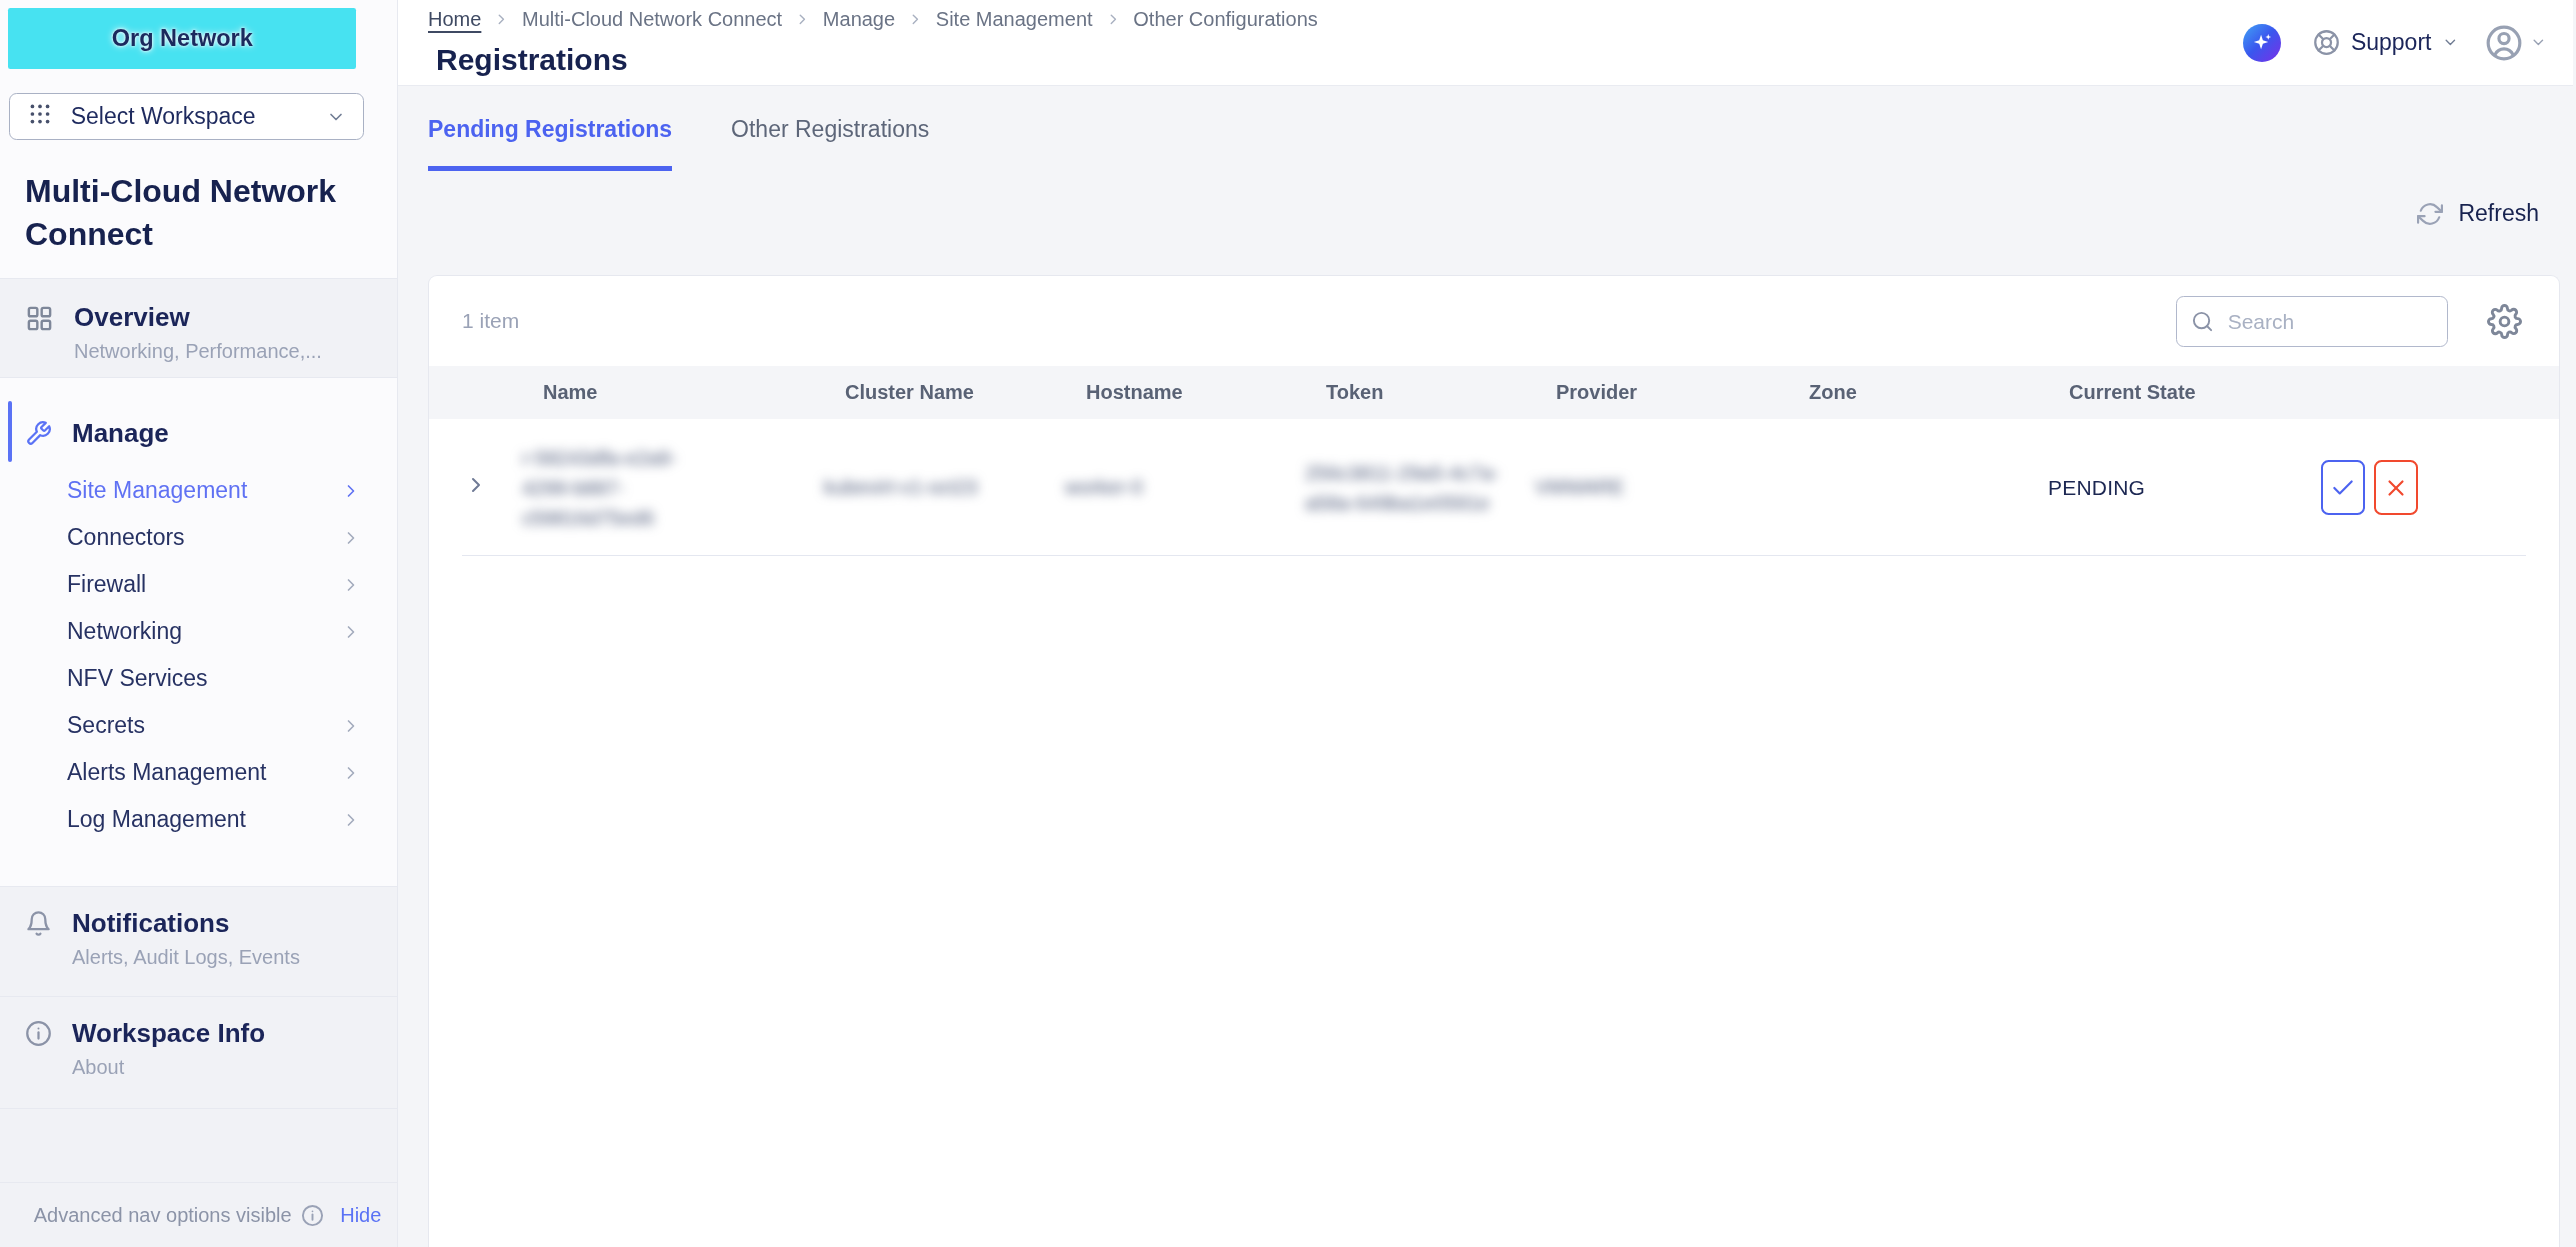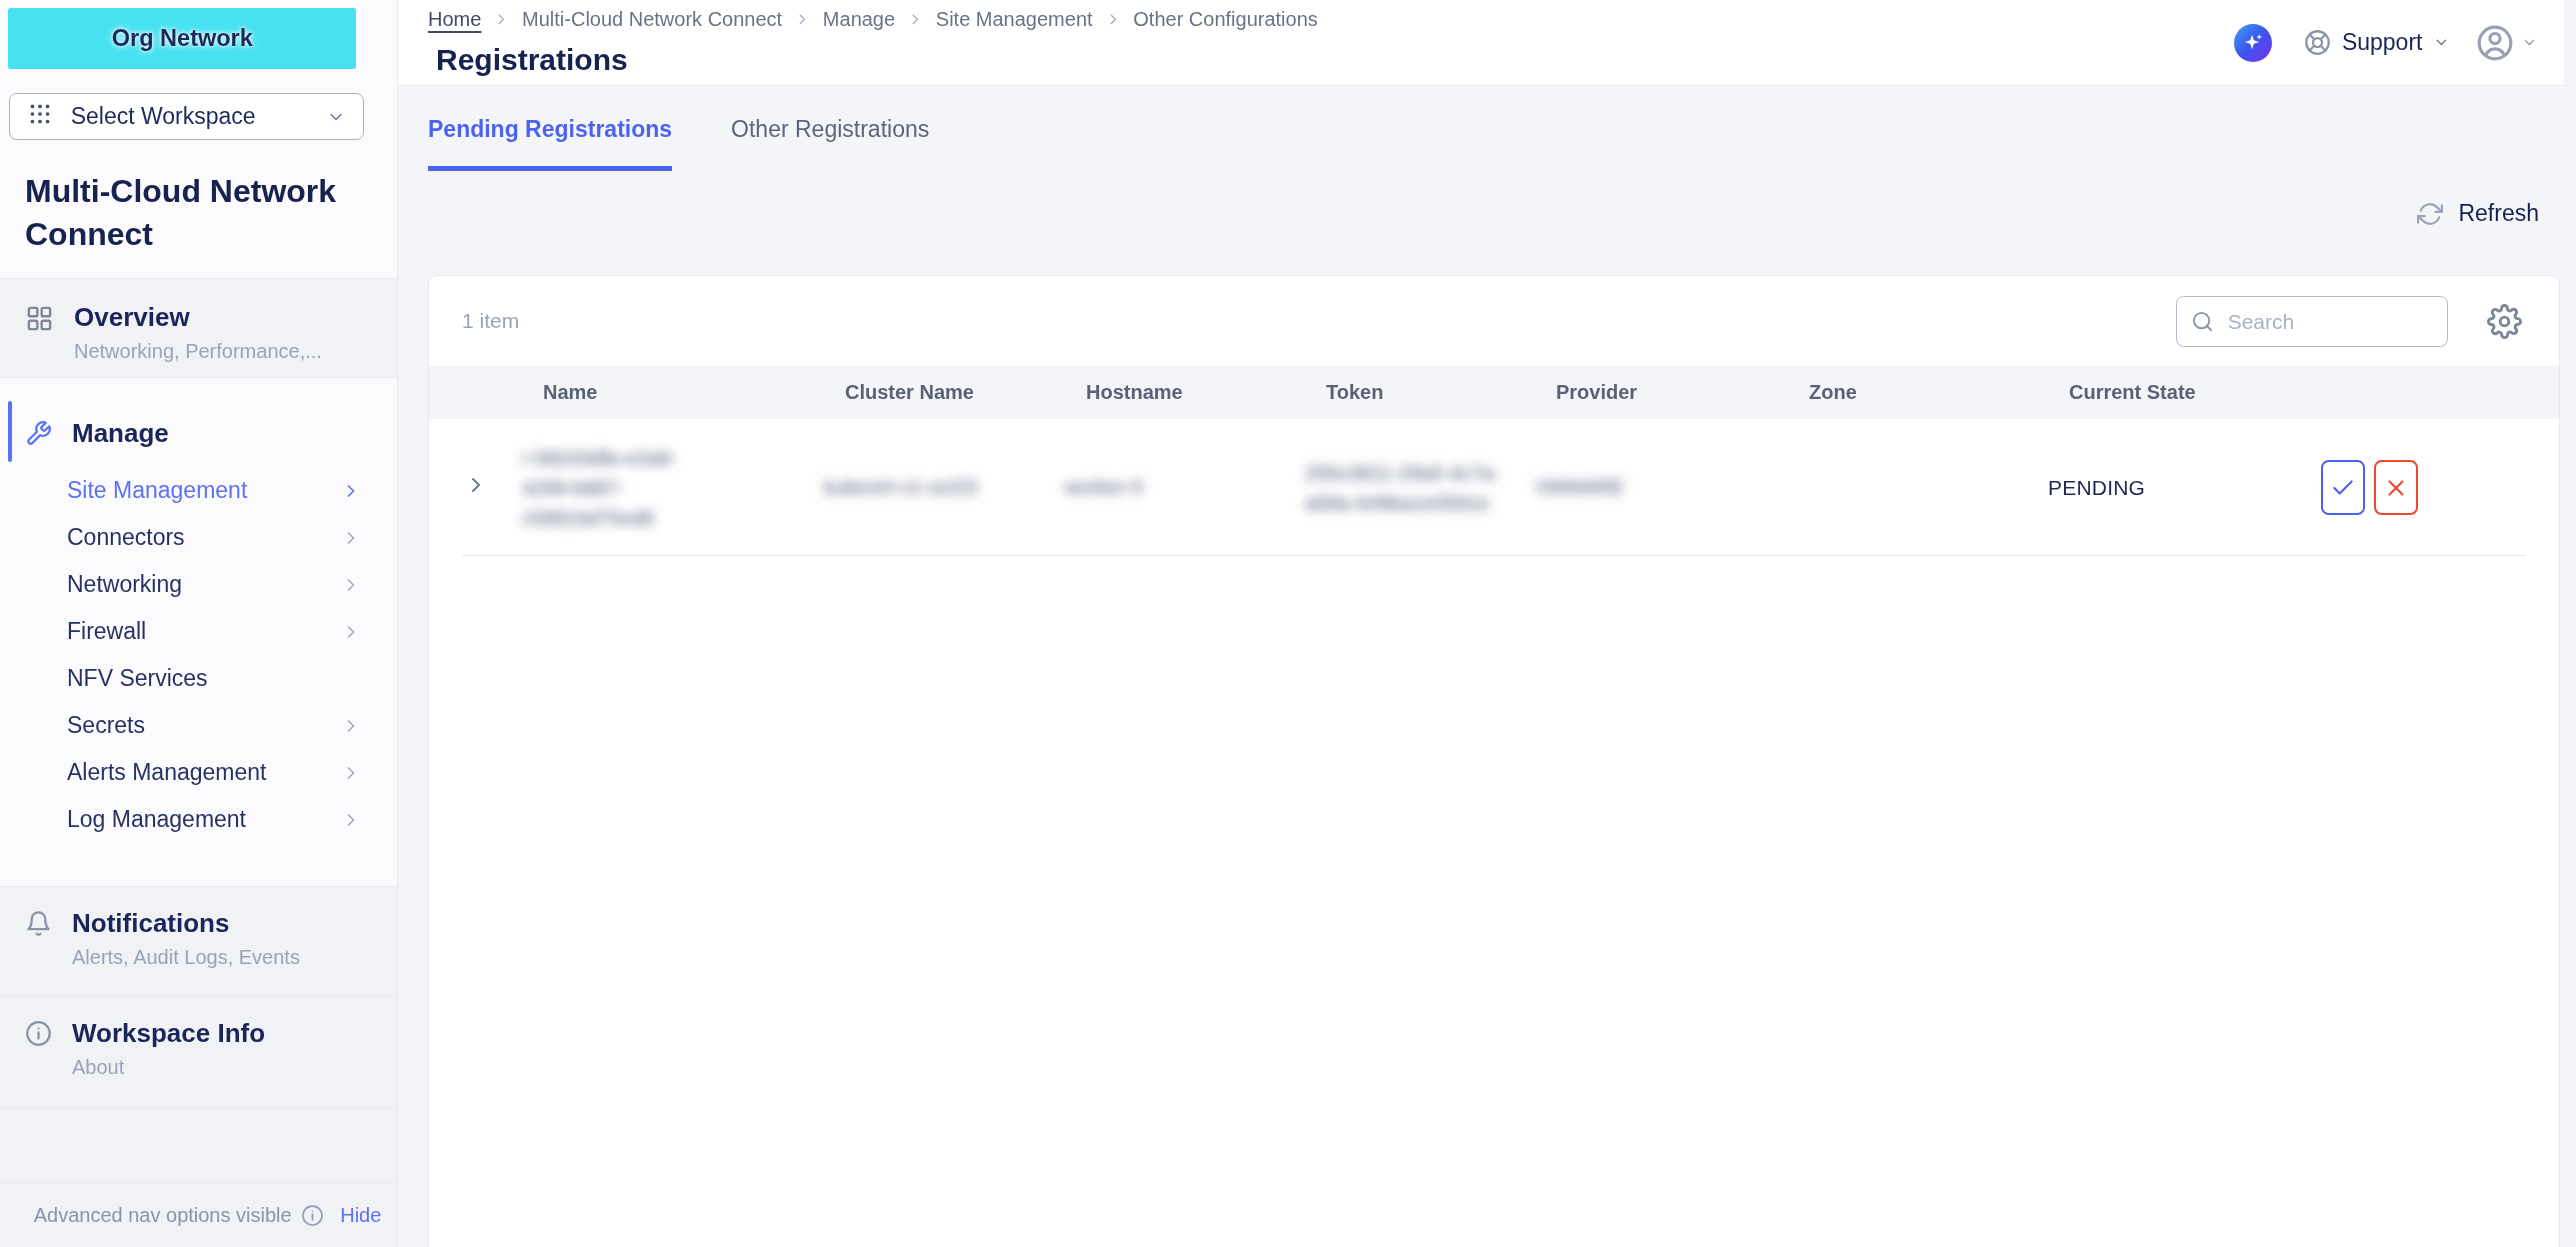--- a/index.html
+++ b/index.html
@@ -43,21 +43,21 @@
   .sidebar-lower{position:absolute;left:0;top:886px;bottom:0;width:100%;background:#f1f2f6;border-top:0.8px solid #e7e9f0;}
   .lower-sec{border-bottom:0.8px solid #e7e9f0;}
   .sec-notifications{height:110px;}
   .sec-workspace-info{height:112px;}
   .sec-gap{height:74px;}
   .sidebar-footer{height:65px;display:flex;align-items:center;gap:9px;padding:0 13.7px;font-size:20px;color:#8b93a7;margin-left:20px;}
   .sidebar-footer .info-ic{color:#9aa2b6;}
   .hide-link{color:#5a72f5;cursor:pointer;margin-left:7.6px;}
 
   
-  .topbar{position:absolute;left:398px;top:0;right:12px;height:86px;background:#fff;border-bottom:0.8px solid #e9ebf1;}
+  .topbar{position:absolute;left:398px;top:0;right:3px;height:86px;background:#fff;border-bottom:0.8px solid #e9ebf1;}
   .breadcrumb{position:absolute;left:30px;top:7.6px;display:flex;align-items:center;gap:12px;font-size:20px;color:#6a7385;white-space:nowrap;}
   .crumb{cursor:pointer;}
   .crumb-home{color:#3f4a63;text-decoration:underline;text-underline-offset:4.6px;}
   .crumb-sep{color:#a8b0c0;display:flex;}
   .page-title{position:absolute;left:30px;top:35px;margin:8px;font-size:30px;font-weight:600;color:#17224f;}
   .topbar-right{position:absolute;right:26px;top:0;height:100%;display:flex;align-items:center;text-align:center;}
   .ai-button{width:38px;height:38px;border-radius:50%;border:none;cursor:pointer;margin-right:32px;
     background:linear-gradient(135deg,#41a4f5 0%,#3a57ee 48%,#7a2fe8 100%);display:flex;align-items:center;justify-content:center;padding:0;}
   .support{display:flex;align-items:center;gap:10.6px;font-size:23px;color:#1b2559;cursor:pointer;margin-right:26px;}
   .support .ring{color:#8b93a7;display:flex;}
@@ -170,29 +170,29 @@
       </li>
       <li class="subitem">
         <span>Connectors</span>
         <span class="chev-r">
             <svg class="ic" width="20" height="20" viewBox="0 0 24 24" stroke-width="2.4">
               <polyline points="9 18 15 12 9 6"></polyline>
             </svg>
           </span>
       </li>
       <li class="subitem">
+        <span>Firewall</span>
+        <span class="chev-r">
+            <svg class="ic" width="20" height="20" viewBox="0 0 24 24" stroke-width="2.4">
+              <polyline points="9 18 15 12 9 6"></polyline>
+            </svg>
+          </span>
+      </li>
+      <li class="subitem">
         <span>Networking</span>
-        <span class="chev-r">
-            <svg class="ic" width="20" height="20" viewBox="0 0 24 24" stroke-width="2.4">
-              <polyline points="9 18 15 12 9 6"></polyline>
-            </svg>
-          </span>
-      </li>
-      <li class="subitem">
-        <span>Firewall</span>
         <span class="chev-r">
             <svg class="ic" width="20" height="20" viewBox="0 0 24 24" stroke-width="2.4">
               <polyline points="9 18 15 12 9 6"></polyline>
             </svg>
           </span>
       </li>
       <li class="subitem no-chev">
         <span>NFV Services</span>
         <span class="chev-r">
             <svg class="ic" width="20" height="20" viewBox="0 0 24 24" stroke-width="2.4">

